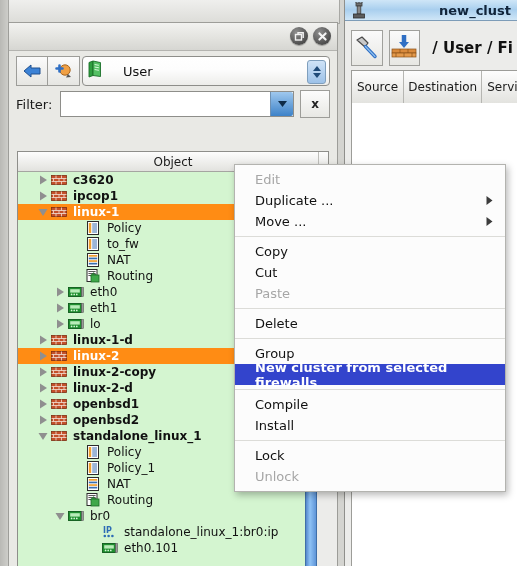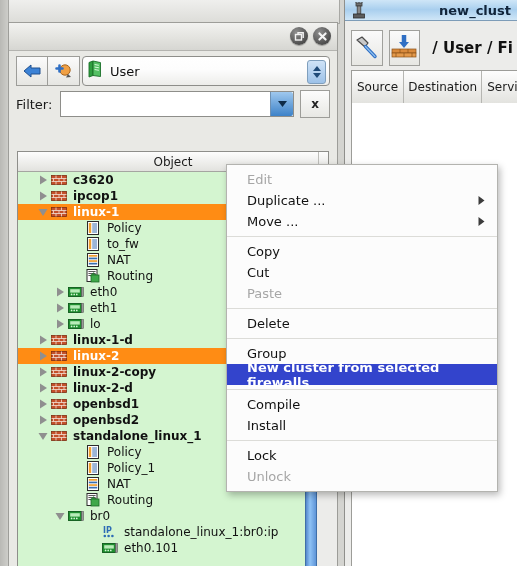--- a/index.html
+++ b/index.html
@@ -83,21 +83,21 @@
     background: linear-gradient(to bottom,#ffffff 0%,#fdfdfd 45%,#ededea 100%);
     border: 1px solid #8e8e8a;
     border-radius: 4px;
     box-sizing: border-box;
     display: flex; align-items: center;
     padding-left: 4px;
     position: relative;
     cursor: pointer;
   }
   .combo-label {
-    font-size: 13px; color: #111; margin-left: 6px;
+    font-size: 13px; color: #111; margin-left: 19px;
     font-family: "DejaVu Sans", sans-serif;
   }
   .combo-arrows {
     position: absolute; right: 3px; top: 3px;
     width: 17px; height: 22px;
     border-radius: 3px;
     background: linear-gradient(to bottom,#cfe3f7,#9dc2e8);
     border: 1px solid #7f9fbd;
     display: flex; flex-direction: column; align-items: center; justify-content: center;
     gap: 2px;
@@ -301,21 +301,21 @@
   .hthumb-track {
     position: absolute; left: 317px; top: 490px; width: 21px; height: 76px;
     background: #ececea;
     border-right: 1px solid #9c9c98;
     box-sizing: border-box;
   }
 
   
   .ctx-menu {
     position: absolute;
-    left: 226px; top: 164px;
+    left: 234px; top: 164px;
     width: 272px;
     background: #fcfcfc;
     border: 1px solid #b3b3af;
     box-shadow: 2px 3px 7px rgba(0,0,0,.28);
     padding: 4px 0 4px 0;
     box-sizing: border-box;
     z-index: 50;
   }
   .ctx-item {
     height: 21px;

